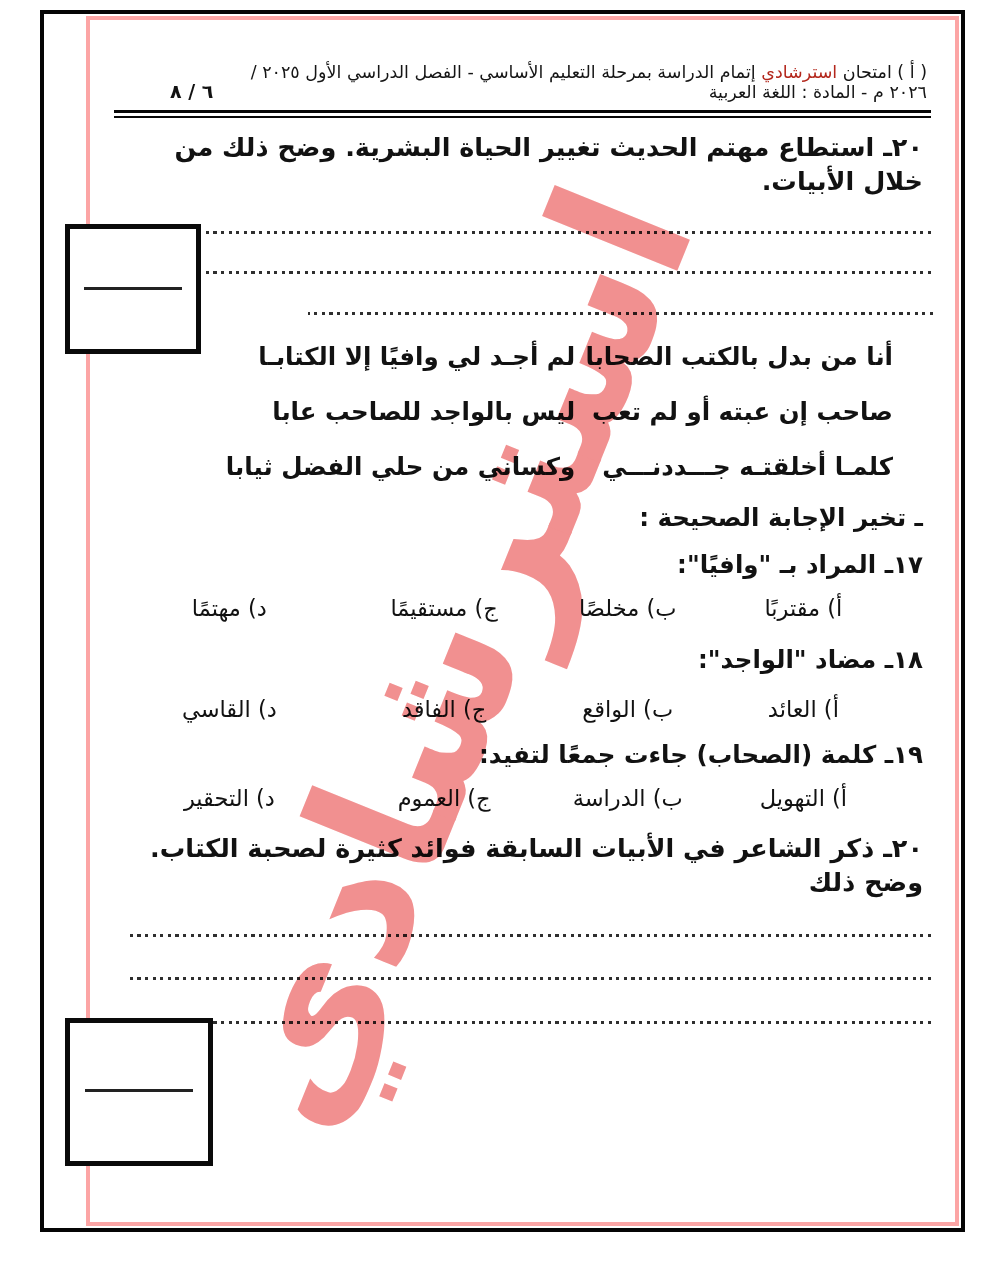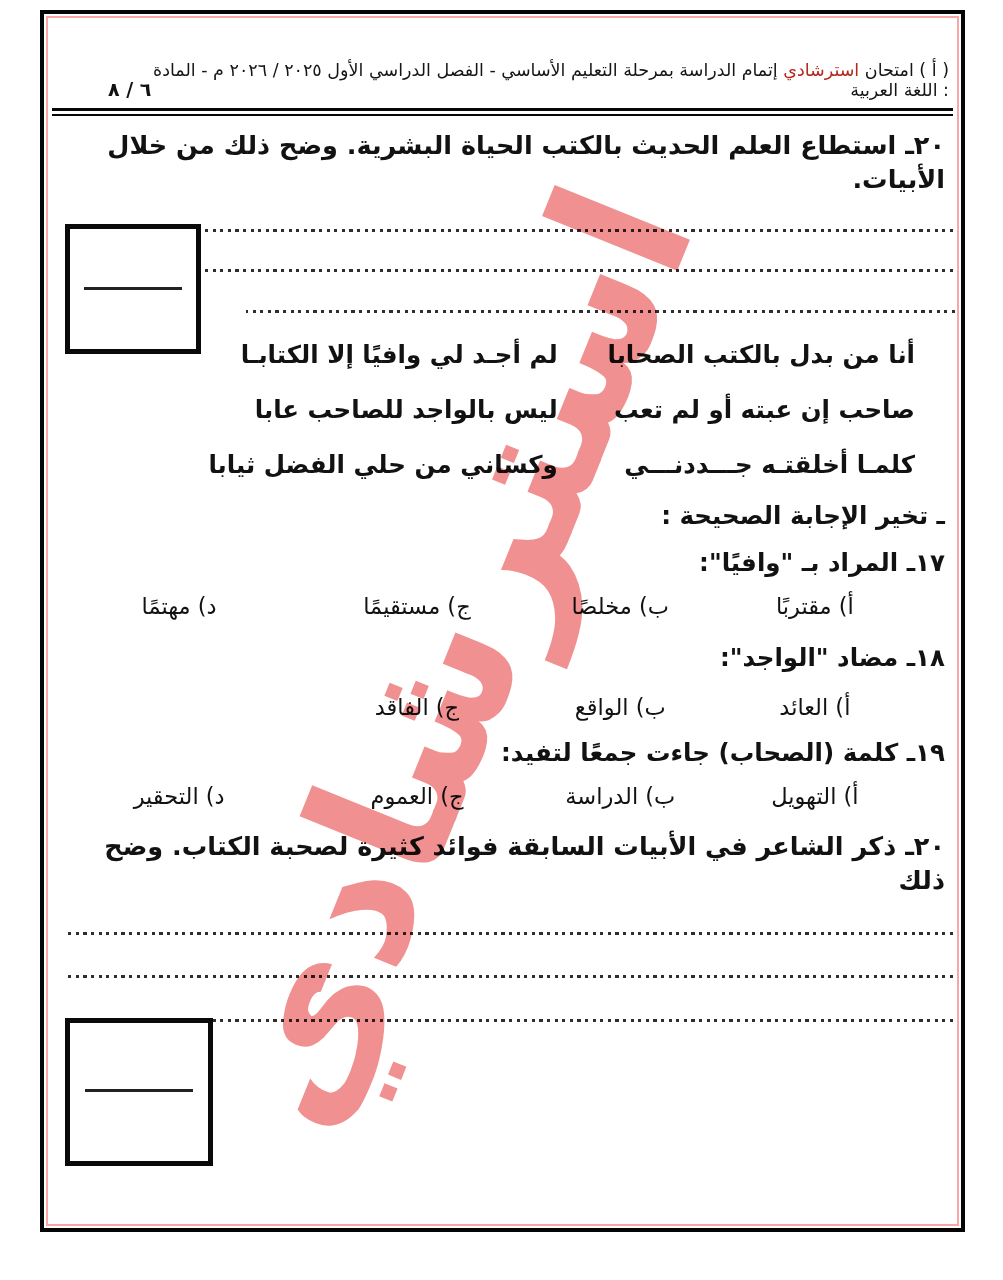--- a/index.html
+++ b/index.html
@@ -15,22 +15,23 @@
   }
   .frame {
     position: absolute;
     left: 40px; top: 10px;
     width: 925px; height: 1222px;
     border: 4px solid #050505;
   }
   .frame-inner {
     position: absolute;
     inset: 2px;
-    border: 2px solid #fca5a5;
-    padding: 0 2px;
+    border: 4px solid #fca5a5;
+    padding: 0 22px;
+    margin-left: 40px;
   }
   
   .header-row {
     display: flex;
     flex-direction: row;
     align-items: flex-end;
     justify-content: space-between;
     padding: 42px 6px 8px 28px;
   }
   .header-title { font-size: 17.5px; color: #151515; letter-spacing: 0px; }
@@ -175,21 +176,21 @@
       <div class="header-title">
         <span>( أ ) امتحان</span>
         <span class="hl" style="color: rgb(179, 39, 28);">استرشادي</span>
         <span>إتمام الدراسة بمرحلة التعليم الأساسي - الفصل الدراسي الأول ٢٠٢٥ / ٢٠٢٦ م  -  المادة : اللغة العربية</span>
       </div>
       <div class="page-number">٦ / ٨</div>
     </div>
     <div class="header-sep-thick"></div>
     <div class="header-sep-thin"></div>
 
-    <div class="q-title q20a">٢٠ـ استطاع العلم الحديث بالكتب الحياة البشرية. وضح ذلك من خلال الأبيات.</div>
+    <div class="q-title q20a">٢٠ـ استطاع مهتم الحديث تغيير الحياة البشرية. وضح ذلك من خلال الأبيات.</div>
 
     <div class="dotline dl-1"></div>
     <div class="dotline dl-2"></div>
     <div class="dotline dl-3 p1"></div>
 
 
     <div class="verses">
       <div class="verse-cell">أنا من بدل بالكتب الصحابا</div>
       <div class="verse-cell">لم أجـد لي وافيًا إلا الكتابـا</div>
       <div class="verse-cell">صاحب إن عبته أو لم تعب</div>
@@ -206,20 +207,21 @@
       <div class="option">ب) مخلصًا</div>
       <div class="option">ج) مستقيمًا</div>
       <div class="option">د) مهتمًا</div>
     </div>
 
     <div class="mcq-label lbl-gap-18">١٨ـ مضاد "الواجد":</div>
     <div class="options opt-gap-18">
       <div class="option">أ) العائد</div>
       <div class="option">ب) الواقع</div>
       <div class="option">ج) الفاقد</div>
+      <div class="option">د) القاسي</div>
     </div>
 
     <div class="mcq-label">١٩ـ كلمة (الصحاب) جاءت جمعًا لتفيد:</div>
     <div class="options">
       <div class="option">أ) التهويل</div>
       <div class="option">ب) الدراسة</div>
       <div class="option">ج) العموم</div>
       <div class="option">د) التحقير</div>
     </div>
 

